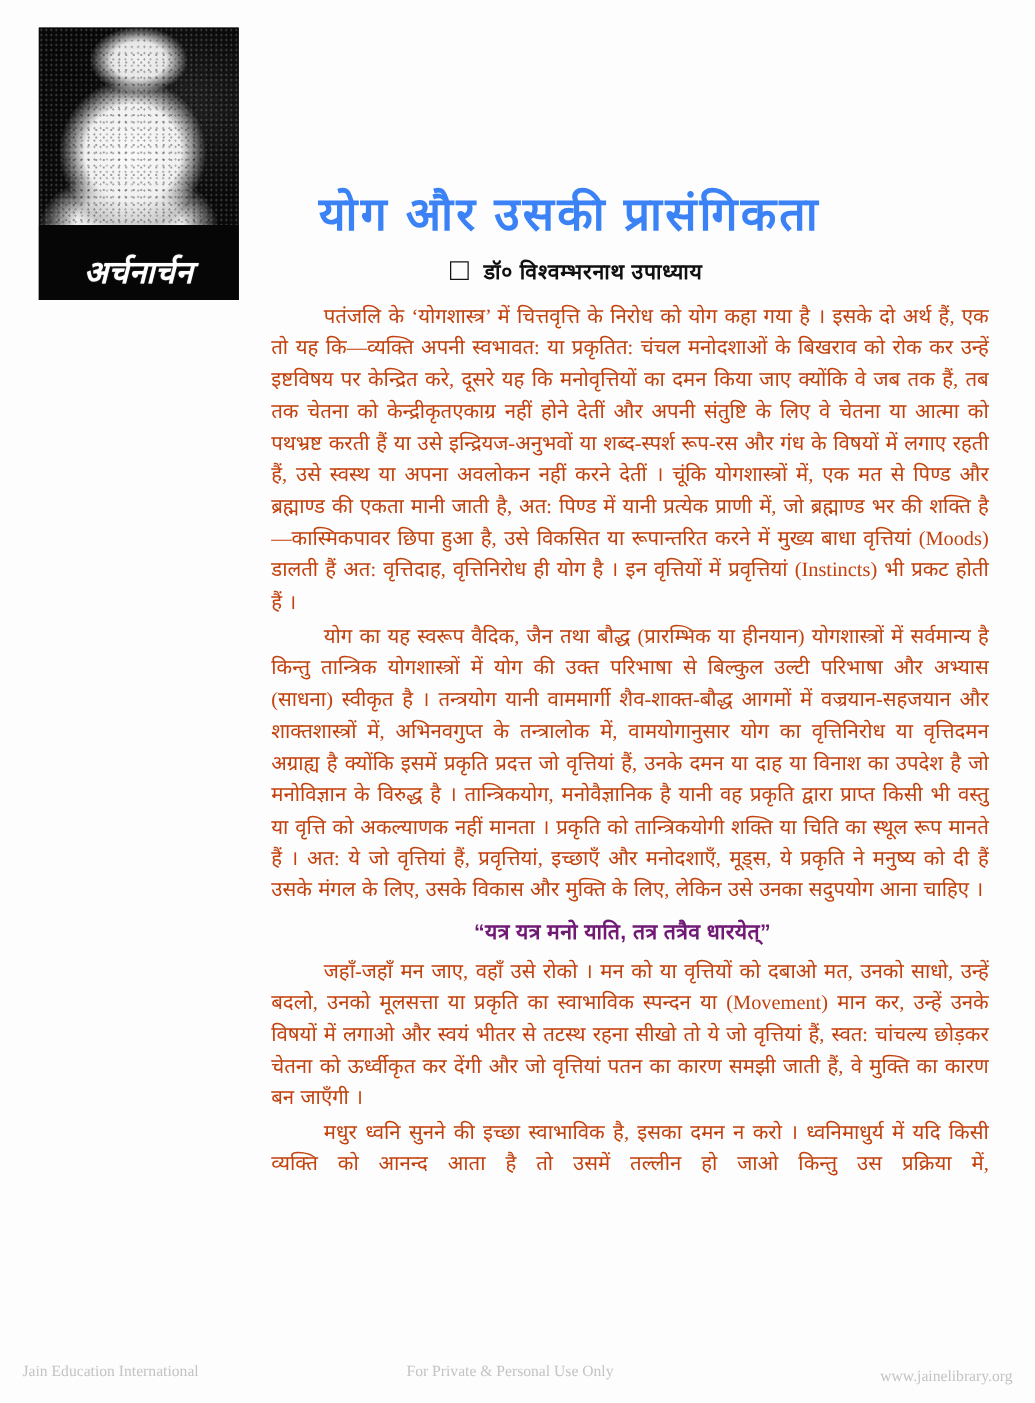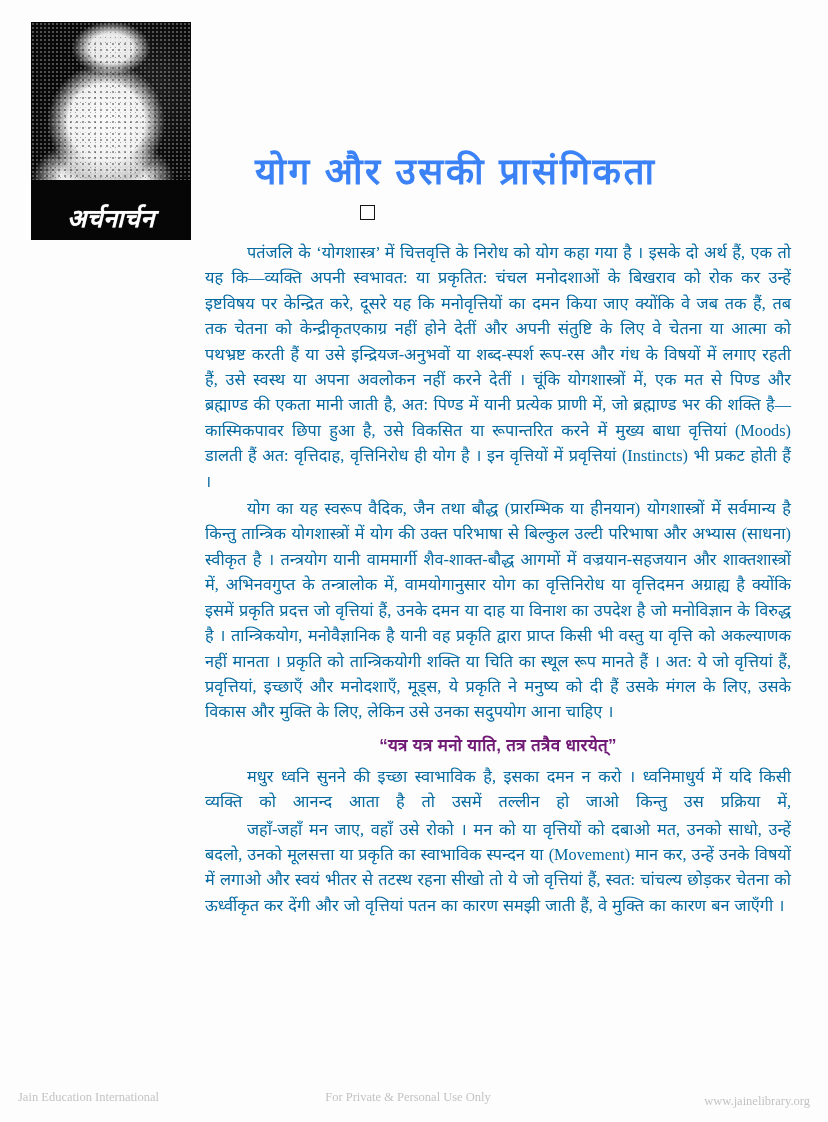--- a/index.html
+++ b/index.html
@@ -119,28 +119,28 @@
   }
 
   
   .body-col {
     position: absolute;
     left: 205px;
     top: 240px;
     width: 586px;
   }
   p.para {
-    margin: 0 0 2px 0;
+    margin: 0 0 2px 12px;
     text-align: justify;
     text-align-last: left;
     text-indent: 42px;
     font-family: "Liberation Serif", "DejaVu Serif", serif;
     font-size: 16.3px;
     line-height: 25.4px;
-    color: #0369a1;
+    color: #c2410c;
     word-spacing: 1px;
     -webkit-font-smoothing: none;
   }
   p.para.last {
     text-align-last: justify;
   }
   .verse {
     margin: 7px 0 4px 0;
     text-align: center;
     text-indent: 0;
@@ -177,28 +177,29 @@
     <div class="plate-grain"></div>
     <div class="plate-grain2"></div>
     <div class="plate-base"></div>
     <div class="plate-caption">अर्चनार्चन</div>
   </div>
 
   <h1 class="title">योग और उसकी प्रासंगिकता</h1>
 
   <div class="byline">
     <span class="byline-marker"></span>
+    <span>डॉ० विश्वम्भरनाथ उपाध्याय</span>
   </div>
 
   <div class="body-col">
     <p class="para">पतंजलि के ‘योगशास्त्र’ में चित्तवृत्ति के निरोध को योग कहा गया है । इसके दो अर्थ हैं, एक तो यह कि—व्यक्ति अपनी स्वभावत: या प्रकृतित: चंचल मनोदशाओं के बिखराव को रोक कर उन्हें इष्टविषय पर केन्द्रित करे, दूसरे यह कि मनोवृत्तियों का दमन किया जाए क्योंकि वे जब तक हैं, तब तक चेतना को केन्द्रीकृतएकाग्र नहीं होने देतीं और अपनी संतुष्टि के लिए वे चेतना या आत्मा को पथभ्रष्ट करती हैं या उसे इन्द्रियज-अनुभवों या शब्द-स्पर्श रूप-रस और गंध के विषयों में लगाए रहती हैं, उसे स्वस्थ या अपना अवलोकन नहीं करने देतीं । चूंकि योगशास्त्रों में, एक मत से पिण्ड और ब्रह्माण्ड की एकता मानी जाती है, अत: पिण्ड में यानी प्रत्येक प्राणी में, जो ब्रह्माण्ड भर की शक्ति है—कास्मिकपावर छिपा हुआ है, उसे विकसित या रूपान्तरित करने में मुख्य बाधा वृत्तियां (Moods) डालती हैं अत: वृत्तिदाह, वृत्तिनिरोध ही योग है । इन वृत्तियों में प्रवृत्तियां (Instincts) भी प्रकट होती हैं ।</p>
     <p class="para">योग का यह स्वरूप वैदिक, जैन तथा बौद्ध (प्रारम्भिक या हीनयान) योगशास्त्रों में सर्वमान्य है किन्तु तान्त्रिक योगशास्त्रों में योग की उक्त परिभाषा से बिल्कुल उल्टी परिभाषा और अभ्यास (साधना) स्वीकृत है । तन्त्रयोग यानी वाममार्गी शैव-शाक्त-बौद्ध आगमों में वज्रयान-सहजयान और शाक्तशास्त्रों में, अभिनवगुप्त के तन्त्रालोक में, वामयोगानुसार योग का वृत्तिनिरोध या वृत्तिदमन अग्राह्य है क्योंकि इसमें प्रकृति प्रदत्त जो वृत्तियां हैं, उनके दमन या दाह या विनाश का उपदेश है जो मनोविज्ञान के विरुद्ध है । तान्त्रिकयोग, मनोवैज्ञानिक है यानी वह प्रकृति द्वारा प्राप्त किसी भी वस्तु या वृत्ति को अकल्याणक नहीं मानता । प्रकृति को तान्त्रिकयोगी शक्ति या चिति का स्थूल रूप मानते हैं । अत: ये जो वृत्तियां हैं, प्रवृत्तियां, इच्छाएँ और मनोदशाएँ, मूड्स, ये प्रकृति ने मनुष्य को दी हैं उसके मंगल के लिए, उसके विकास और मुक्ति के लिए, लेकिन उसे उनका सदुपयोग आना चाहिए ।</p>
     <p class="verse">“यत्र यत्र मनो याति, तत्र तत्रैव धारयेत्”</p>
+    <p class="para">जहाँ-जहाँ मन जाए, वहाँ उसे रोको । मन को या वृत्तियों को दबाओ मत, उनको साधो, उन्हें बदलो, उनको मूलसत्ता या प्रकृति का स्वाभाविक स्पन्दन या (Movement) मान कर, उन्हें उनके विषयों में लगाओ और स्वयं भीतर से तटस्थ रहना सीखो तो ये जो वृत्तियां हैं, स्वत: चांचल्य छोड़कर चेतना को ऊर्ध्वीकृत कर देंगी और जो वृत्तियां पतन का कारण समझी जाती हैं, वे मुक्ति का कारण बन जाएँगी ।</p>
     <p class="para last">मधुर ध्वनि सुनने की इच्छा स्वाभाविक है, इसका दमन न करो । ध्वनिमाधुर्य में यदि किसी व्यक्ति को आनन्द आता है तो उसमें तल्लीन हो जाओ किन्तु उस प्रक्रिया में,</p>
-    <p class="para">जहाँ-जहाँ मन जाए, वहाँ उसे रोको । मन को या वृत्तियों को दबाओ मत, उनको साधो, उन्हें बदलो, उनको मूलसत्ता या प्रकृति का स्वाभाविक स्पन्दन या (Movement) मान कर, उन्हें उनके विषयों में लगाओ और स्वयं भीतर से तटस्थ रहना सीखो तो ये जो वृत्तियां हैं, स्वत: चांचल्य छोड़कर चेतना को ऊर्ध्वीकृत कर देंगी और जो वृत्तियां पतन का कारण समझी जाती हैं, वे मुक्ति का कारण बन जाएँगी ।</p>
   </div>
 
   <div class="footer">
     <span class="footer-left">Jain Education International</span>
     <span class="footer-center">For Private &amp; Personal Use Only</span>
     <span class="footer-right">www.jainelibrary.org</span>
   </div>
 
 </div>
 

